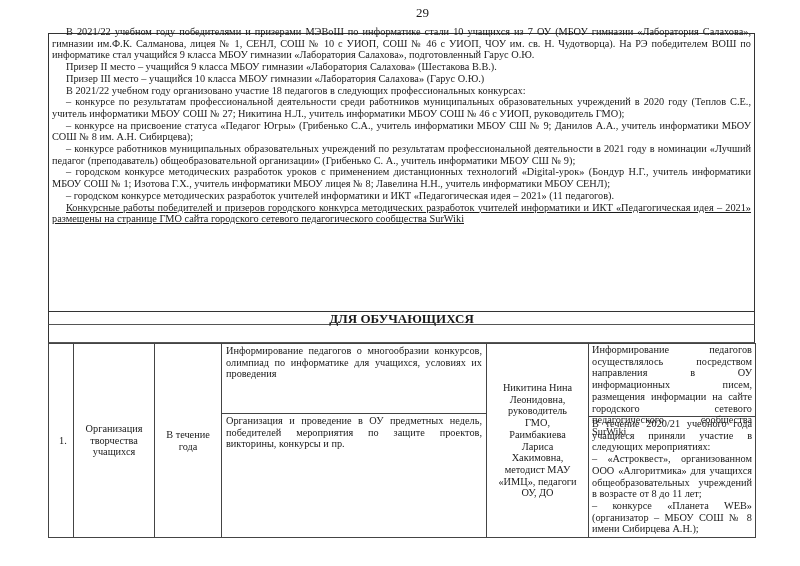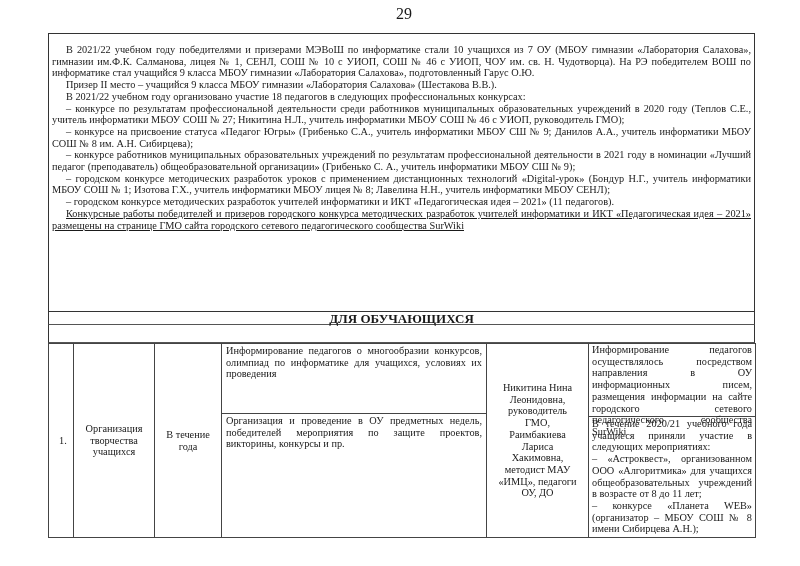--- a/index.html
+++ b/index.html
@@ -1,18 +1,18 @@
 <!DOCTYPE html>
 <html><head>
 <meta charset="utf-8">
 <style>
   html, body { margin:0; padding:0; background:#ffffff; }
   body { width:800px; height:566px; position:relative; overflow:hidden;
          font-family:"Liberation Serif", "DejaVu Serif", serif; color:#1a1a1a; }
-  .page-num { position:absolute; left:396px; top:5px; font-size:16px; }
+  .page-num { position:absolute; left:416px; top:5px; font-size:13px; }
   .frame { position:absolute; left:48px; top:33px; width:707px; height:279px;
            border:1px solid #333; border-bottom:none; box-sizing:border-box; }
   .txt { position:absolute; left:52px; width:699px; font-size:10.3px; line-height:11.7px;
          text-align:justify; }
   .p { margin:0; text-indent:14px; text-align:justify; }
   .underline-row { position:absolute; left:48px; top:311px; width:707px; border-top:1px solid #333; }
   .section-row { position:absolute; left:48px; top:312px; width:707px; height:13px;
                  border-left:1px solid #333; border-right:1px solid #333; box-sizing:border-box;
                  border-bottom:1px solid #555; text-align:center; font-weight:bold; font-size:13px;
                  line-height:13px; }
@@ -30,23 +30,24 @@
   .res-top { border-bottom:1px solid #444; padding:0 3px 1px 3px; text-align:justify; height:73px; box-sizing:border-box;}
   .res-bot { padding:1px 3px 0 3px; text-align:justify; }
 </style>
 </head>
 <body>
 
 <div class="page-num">29</div>
 
 <div class="frame"></div>
 
-<div class="txt" style="top:44px;">
+<div class="txt" style="top:26px;">
   <p class="p">В 2021/22 учебном году победителями и призерами МЭВоШ по информатике стали 10 учащихся из 7 ОУ (МБОУ гимназии «Лаборатория Салахова», гимназии им.Ф.К. Салманова, лицея № 1, СЕНЛ, СОШ № 10 с УИОП, СОШ № 46 с УИОП, ЧОУ им. св. Н. Чудотворца). На РЭ победителем ВОШ по информатике стал учащийся 9 класса МБОУ гимназии «Лаборатория Салахова», подготовленный Гарус О.Ю.</p>
   <p class="p">Призер II место – учащийся 9 класса МБОУ гимназии «Лаборатория Салахова» (Шестакова В.В.).</p>
+  <p class="p">Призер III место – учащийся 10 класса МБОУ гимназии «Лаборатория Салахова» (Гарус О.Ю.)</p>
   <p class="p">В 2021/22 учебном году организовано участие 18 педагогов в следующих профессиональных конкурсах:</p>
   <p class="p">– конкурсе по результатам профессиональной деятельности среди работников муниципальных образовательных учреждений в 2020 году (Теплов С.Е., учитель информатики МБОУ СОШ № 27; Никитина Н.Л., учитель информатики МБОУ СОШ № 46 с УИОП, руководитель ГМО);</p>
   <p class="p">– конкурсе на присвоение статуса «Педагог Югры» (Грибенько С.А., учитель информатики МБОУ СШ № 9; Данилов А.А., учитель информатики МБОУ СОШ № 8 им. А.Н. Сибирцева);</p>
   <p class="p">– конкурсе работников муниципальных образовательных учреждений по результатам профессиональной деятельности в 2021 году в номинации «Лучший педагог (преподаватель) общеобразовательной организации» (Грибенько С. А., учитель информатики МБОУ СШ № 9);</p>
   <p class="p">– городском конкурсе методических разработок уроков с применением дистанционных технологий «Digital-урок» (Бондур Н.Г., учитель информатики МБОУ СОШ № 1; Изотова Г.Х., учитель информатики МБОУ лицея № 8; Лавелина Н.Н., учитель информатики МБОУ СЕНЛ);</p>
   <p class="p">– городском конкурсе методических разработок учителей информатики и ИКТ «Педагогическая идея – 2021» (11 педагогов).</p>
   <p class="p" style="text-decoration:underline;">Конкурсные работы победителей и призеров городского конкурса методических разработок учителей информатики и ИКТ «Педагогическая идея – 2021» размещены на странице ГМО сайта городского сетевого педагогического сообщества SurWiki</p>
 </div>
 
 <div class="underline-row"></div>

